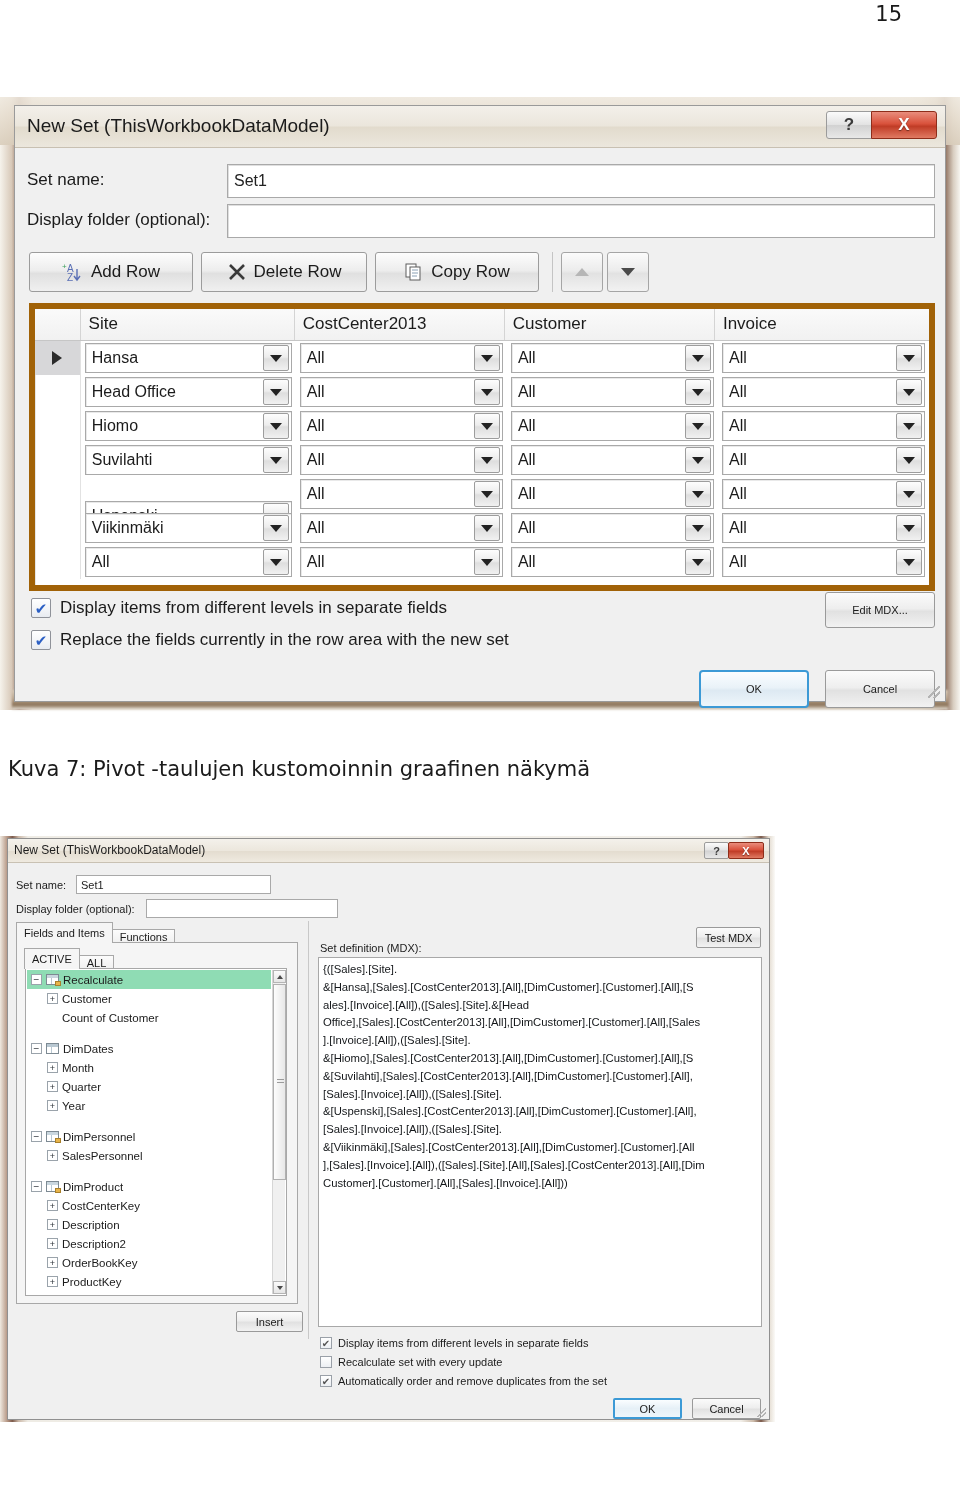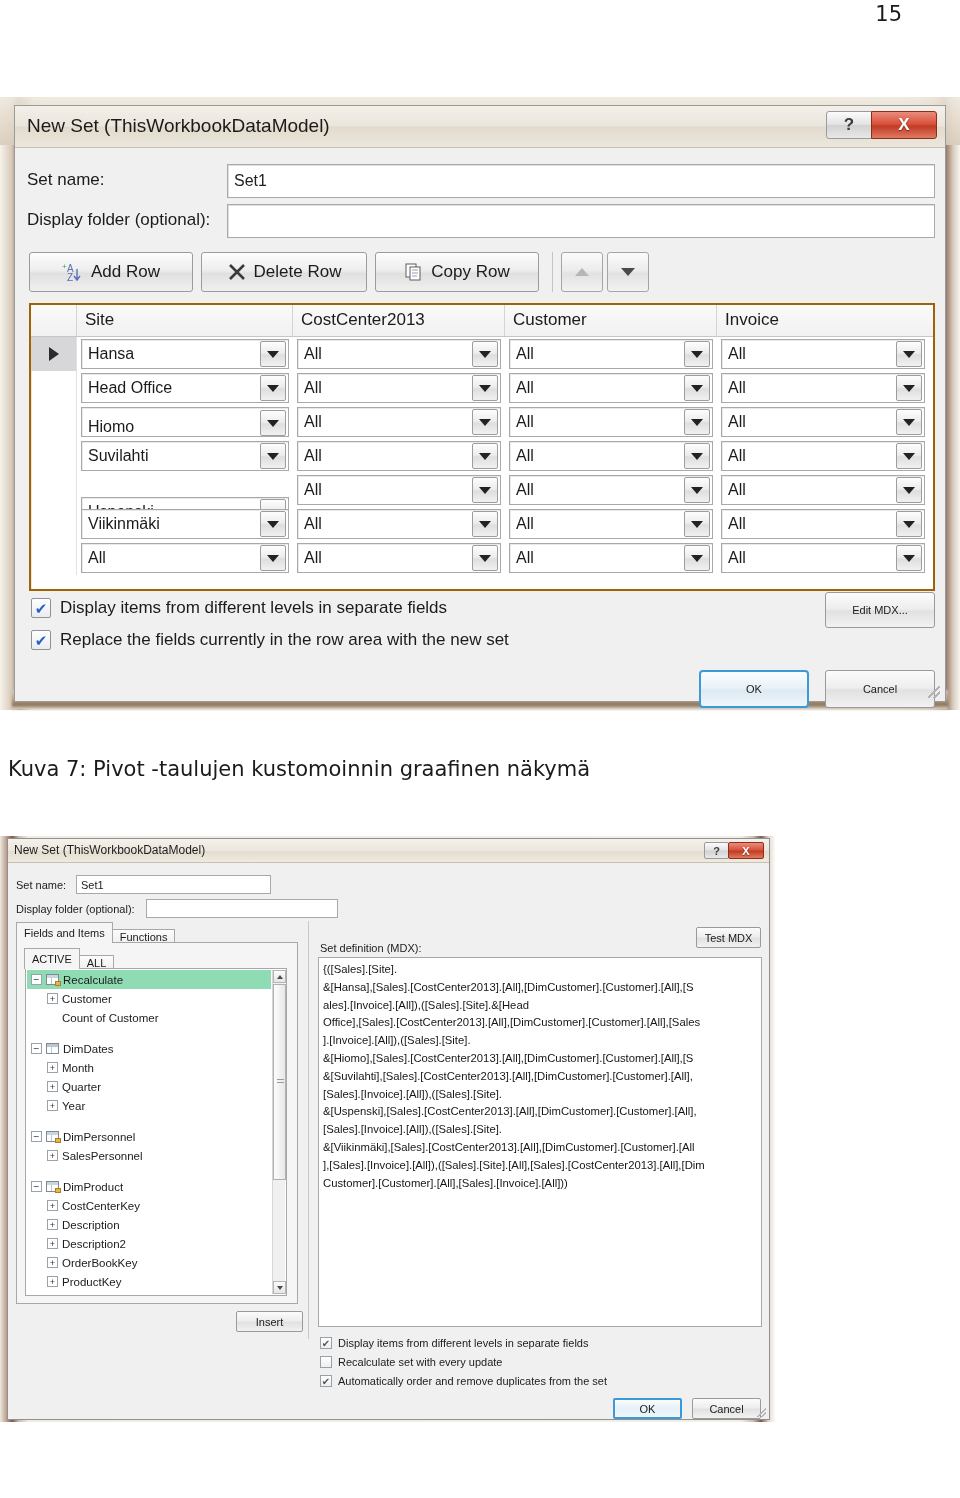--- a/index.html
+++ b/index.html
@@ -103,21 +103,21 @@
     width:42px; height:40px; border:1px solid #a5a5a5; border-radius:3px;
     background: linear-gradient(180deg,#fbfbfb 0%, #ececec 46%, #e2e2e2 54%, #f2f2f2 100%);
     display:flex; align-items:center; justify-content:center;
   }
   .tri-up { width:0;height:0;border-left:7px solid transparent;border-right:7px solid transparent;border-bottom:8px solid #b6b6b6; }
   .tri-dn { width:0;height:0;border-left:7px solid transparent;border-right:7px solid transparent;border-top:8px solid #4a4a4a; }
 
   
   .grid {
     position:absolute; background:#fff;
-    border:2px solid #a16207;
+    border:6px solid #a16207;
     box-shadow: inset 1px 1px 0 #e6e6e6;
   }
   .grid-head {
     display:flex; height:32px;
     background: linear-gradient(180deg,#fafafa 0%,#f1f1f1 100%);
     border-bottom:1px solid #c6c6c6;
   }
   .grid-head .sel { width:46px; border-right:1px solid #d4d4d4; }
   .grid-head .hc {
     font-size:17px; color:#1b1b1b; padding:5px 0 0 8px;
@@ -399,21 +399,21 @@
           <div class="cell" style="width:204px;">
             <span class="val">All</span>
             <span class="drop">
                 <i class="caret"></i>
               </span>
           </div>
         </div>
 
         <div class="grow">
           <div class="sel"></div>
-          <div class="cell" style="width:208px;align-items:flex-end;">
+          <div class="cell" style="width:208px;">
             <span class="val">Hiomo</span>
             <span class="drop">
                 <i class="caret"></i>
               </span>
           </div>
           <div class="cell" style="width:204px;">
             <span class="val">All</span>
             <span class="drop">
                 <i class="caret"></i>
               </span>

